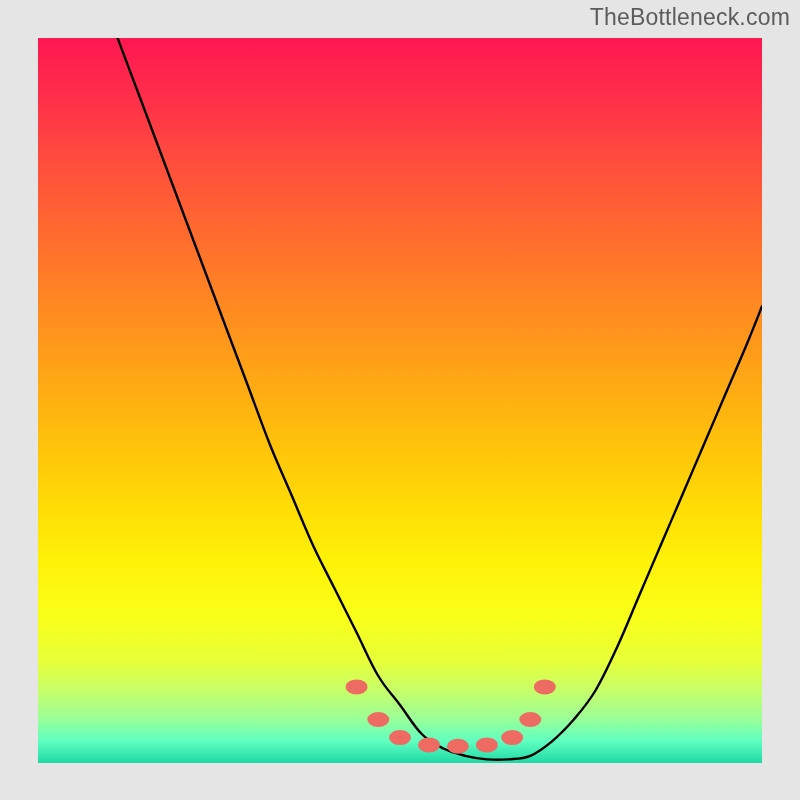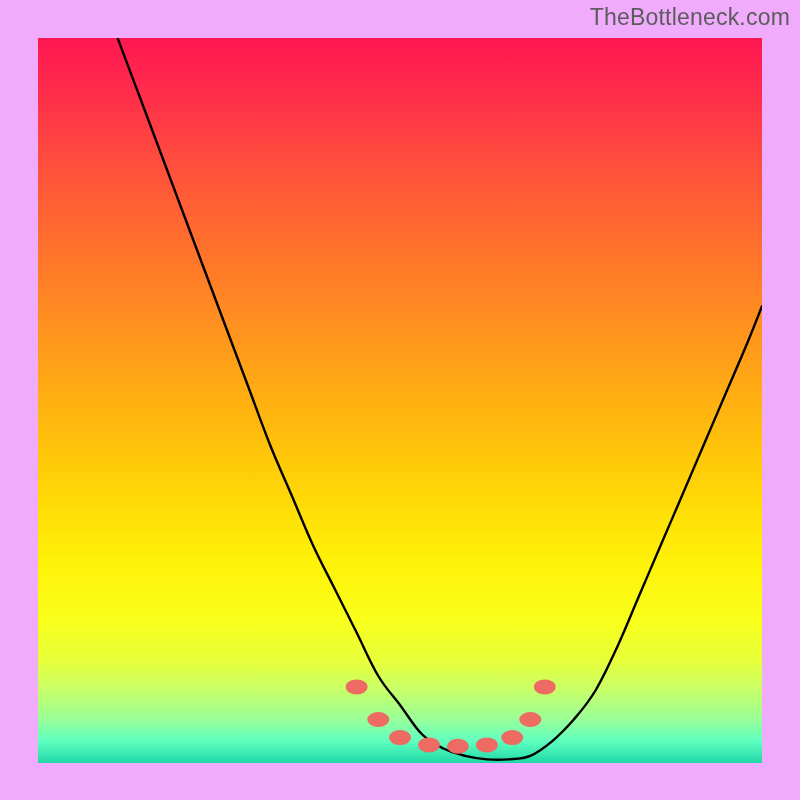--- a/index.html
+++ b/index.html
@@ -8,21 +8,21 @@
     width: 800px;
     height: 800px;
     overflow: hidden;
     background: #000;
     font-family: Arial, Helvetica, sans-serif;
   }
   .frame {
     position: relative;
     width: 800px;
     height: 800px;
-    background: #f0abfc;
+    background: #e5e5e5;
   }
   .watermark {
     position: absolute;
     top: 4px;
     right: 10px;
     color: #5c5c5c;
     font-size: 23px;
     font-weight: 500;
     letter-spacing: 0.2px;
     font-family: Arial, Helvetica, sans-serif;

